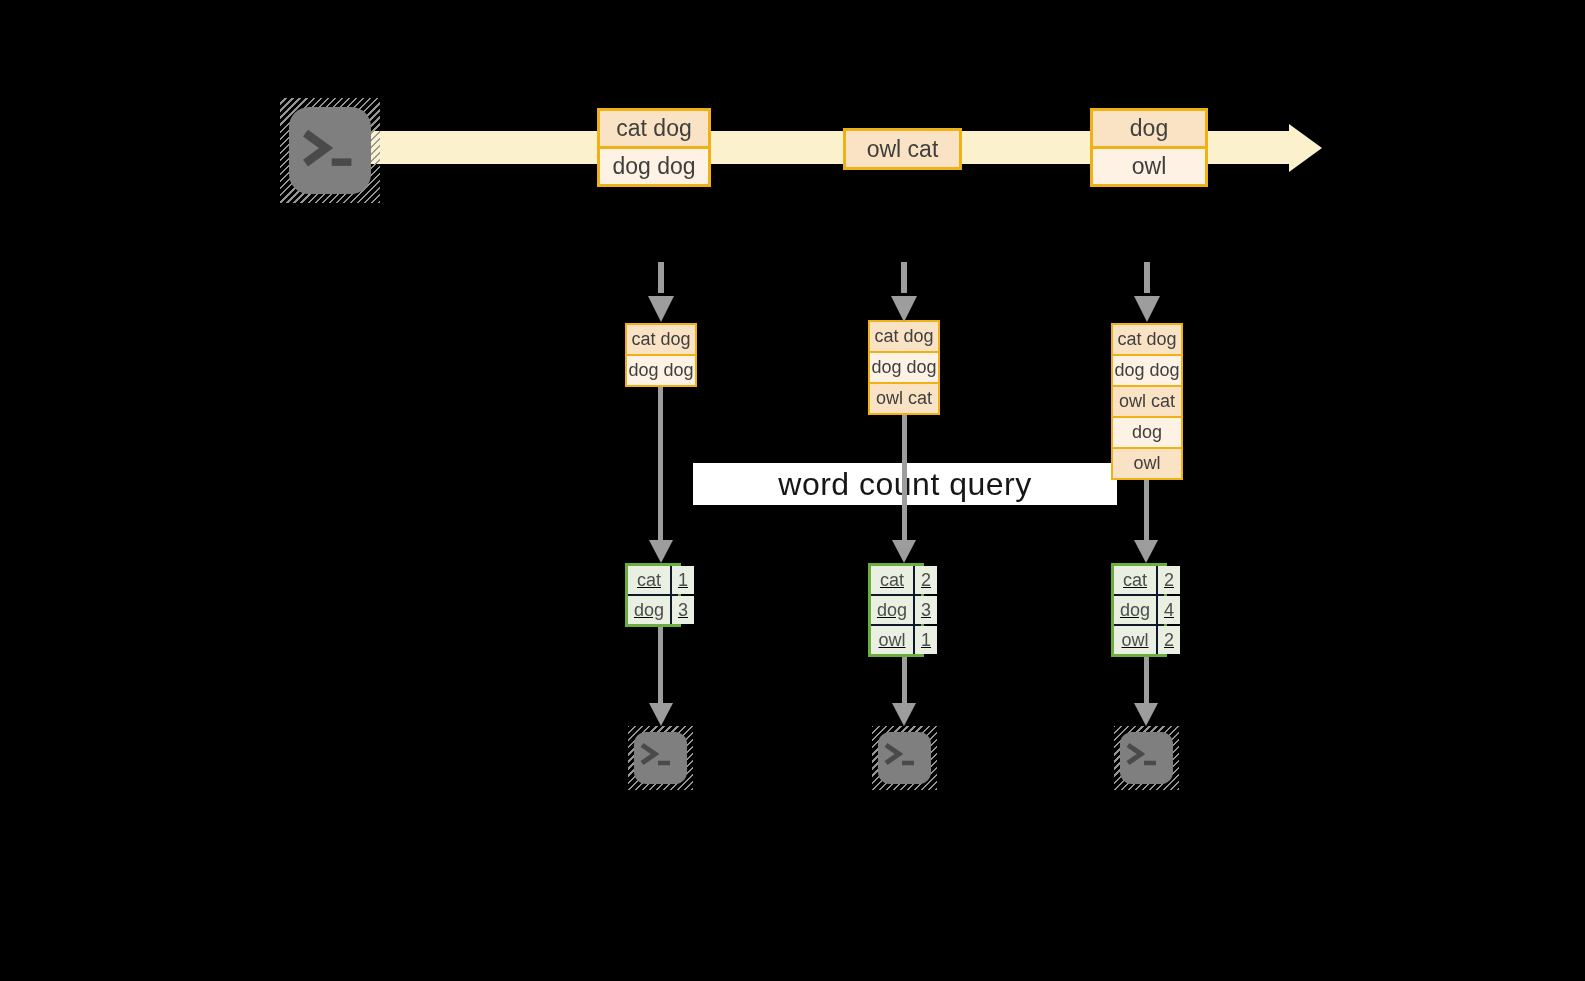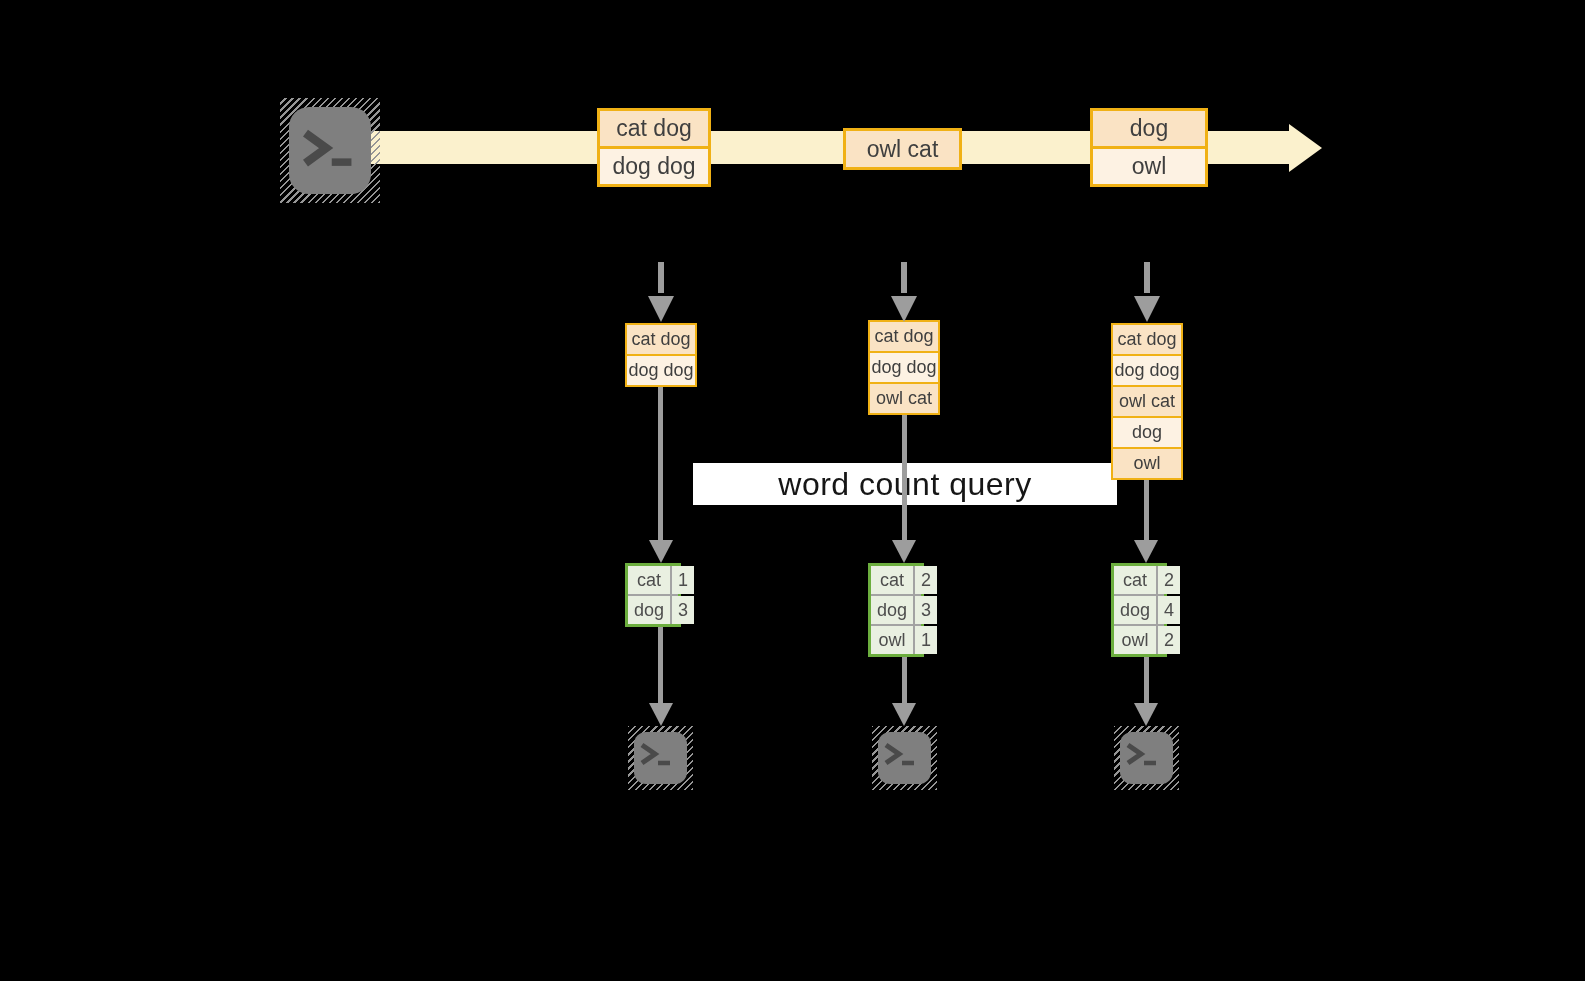--- a/index.html
+++ b/index.html
@@ -43,22 +43,22 @@
   .ghead{width:0;height:0;border-left:12px solid transparent;
          border-right:12px solid transparent;border-top:23px solid #9D9D9D;z-index:3;}
 
   
   .query-band{background:#FFFFFF;z-index:1;display:flex;align-items:center;
               justify-content:center;font-size:32px;font-weight:300;
               letter-spacing:0.5px;color:#161616;}
 
   
   .wtable{display:grid;grid-template-columns:42px 22px;gap:2px;
-          background:#a3a3a3;border:3px solid #6CAE3E;box-sizing:border-box;
-          width:56px;z-index:2;}
+          background:#0f172a;border:3px solid #6CAE3E;box-sizing:border-box;
+          width:56px;z-index:2;text-decoration:underline;}
   .wcell{background:#E9F0E1;height:28px;display:flex;align-items:center;
          justify-content:center;font-size:18px;color:#4D4D4D;}
 </style>
 </head>
 <body>
 
 <div class="canvas">
 
   <div class="abs band" style="left:371px;top:131px;width:918px;height:33px;"></div>
   <div class="abs band-head" style="left:1289px;top:124px;"></div>

